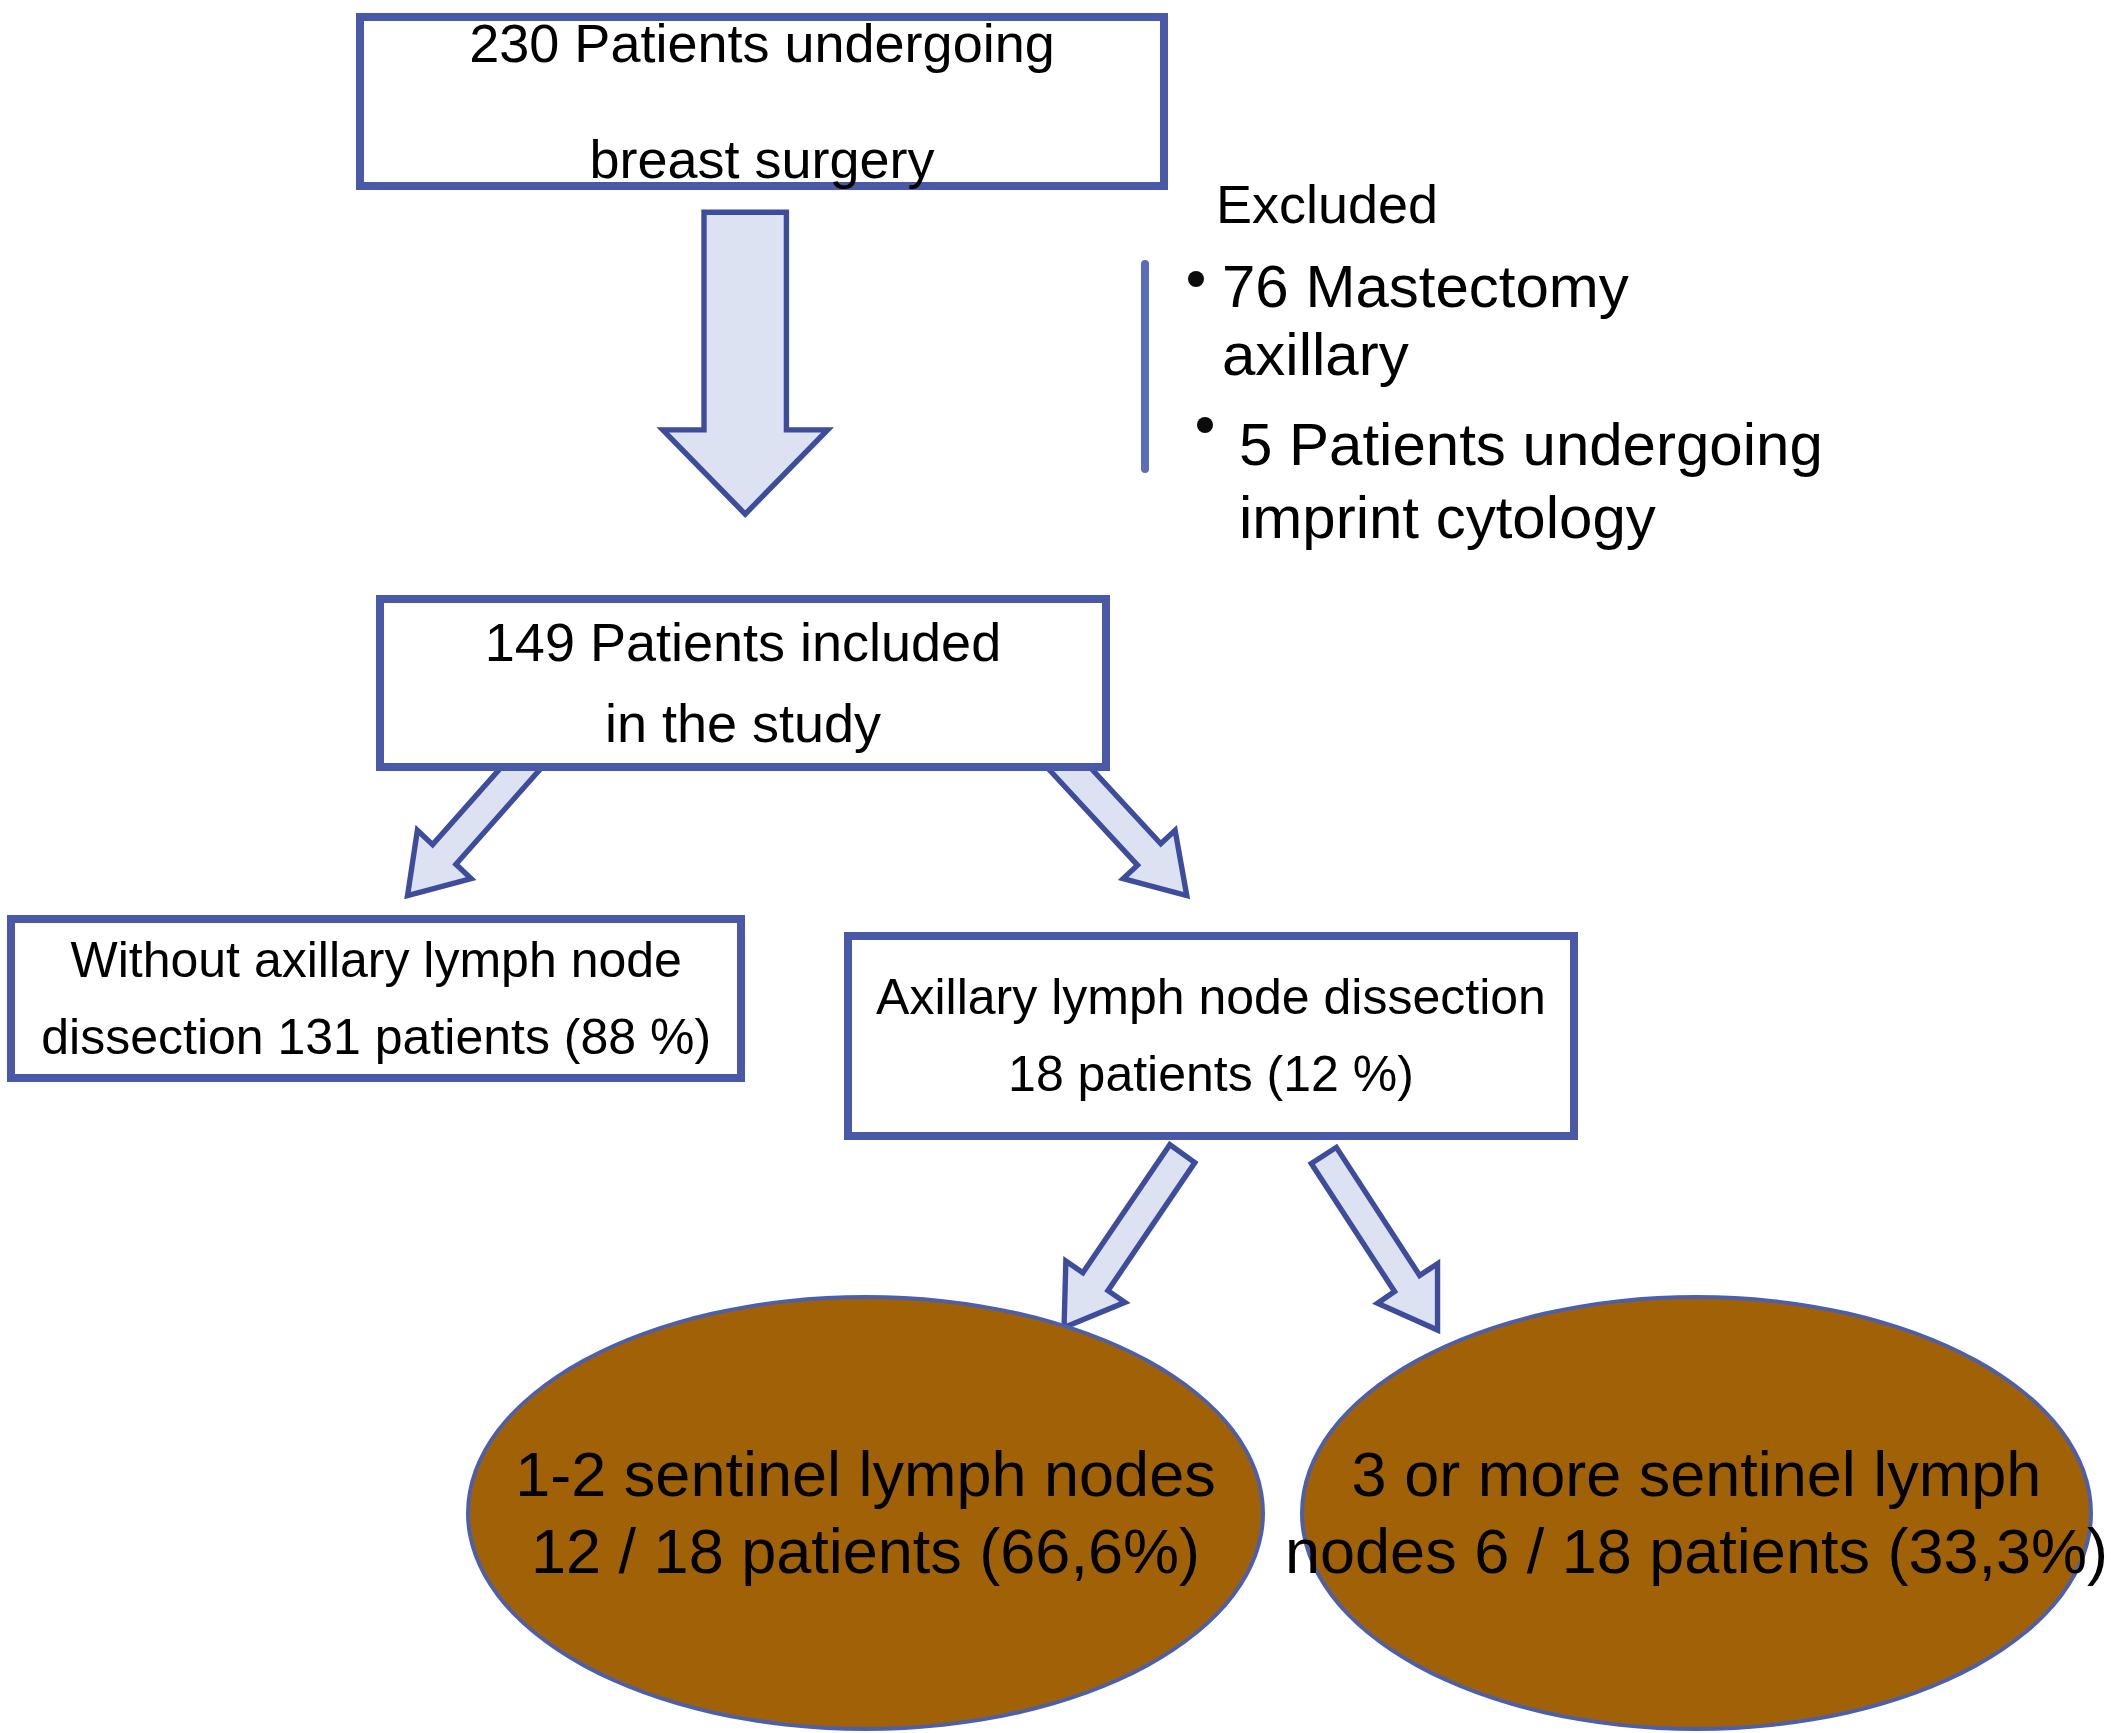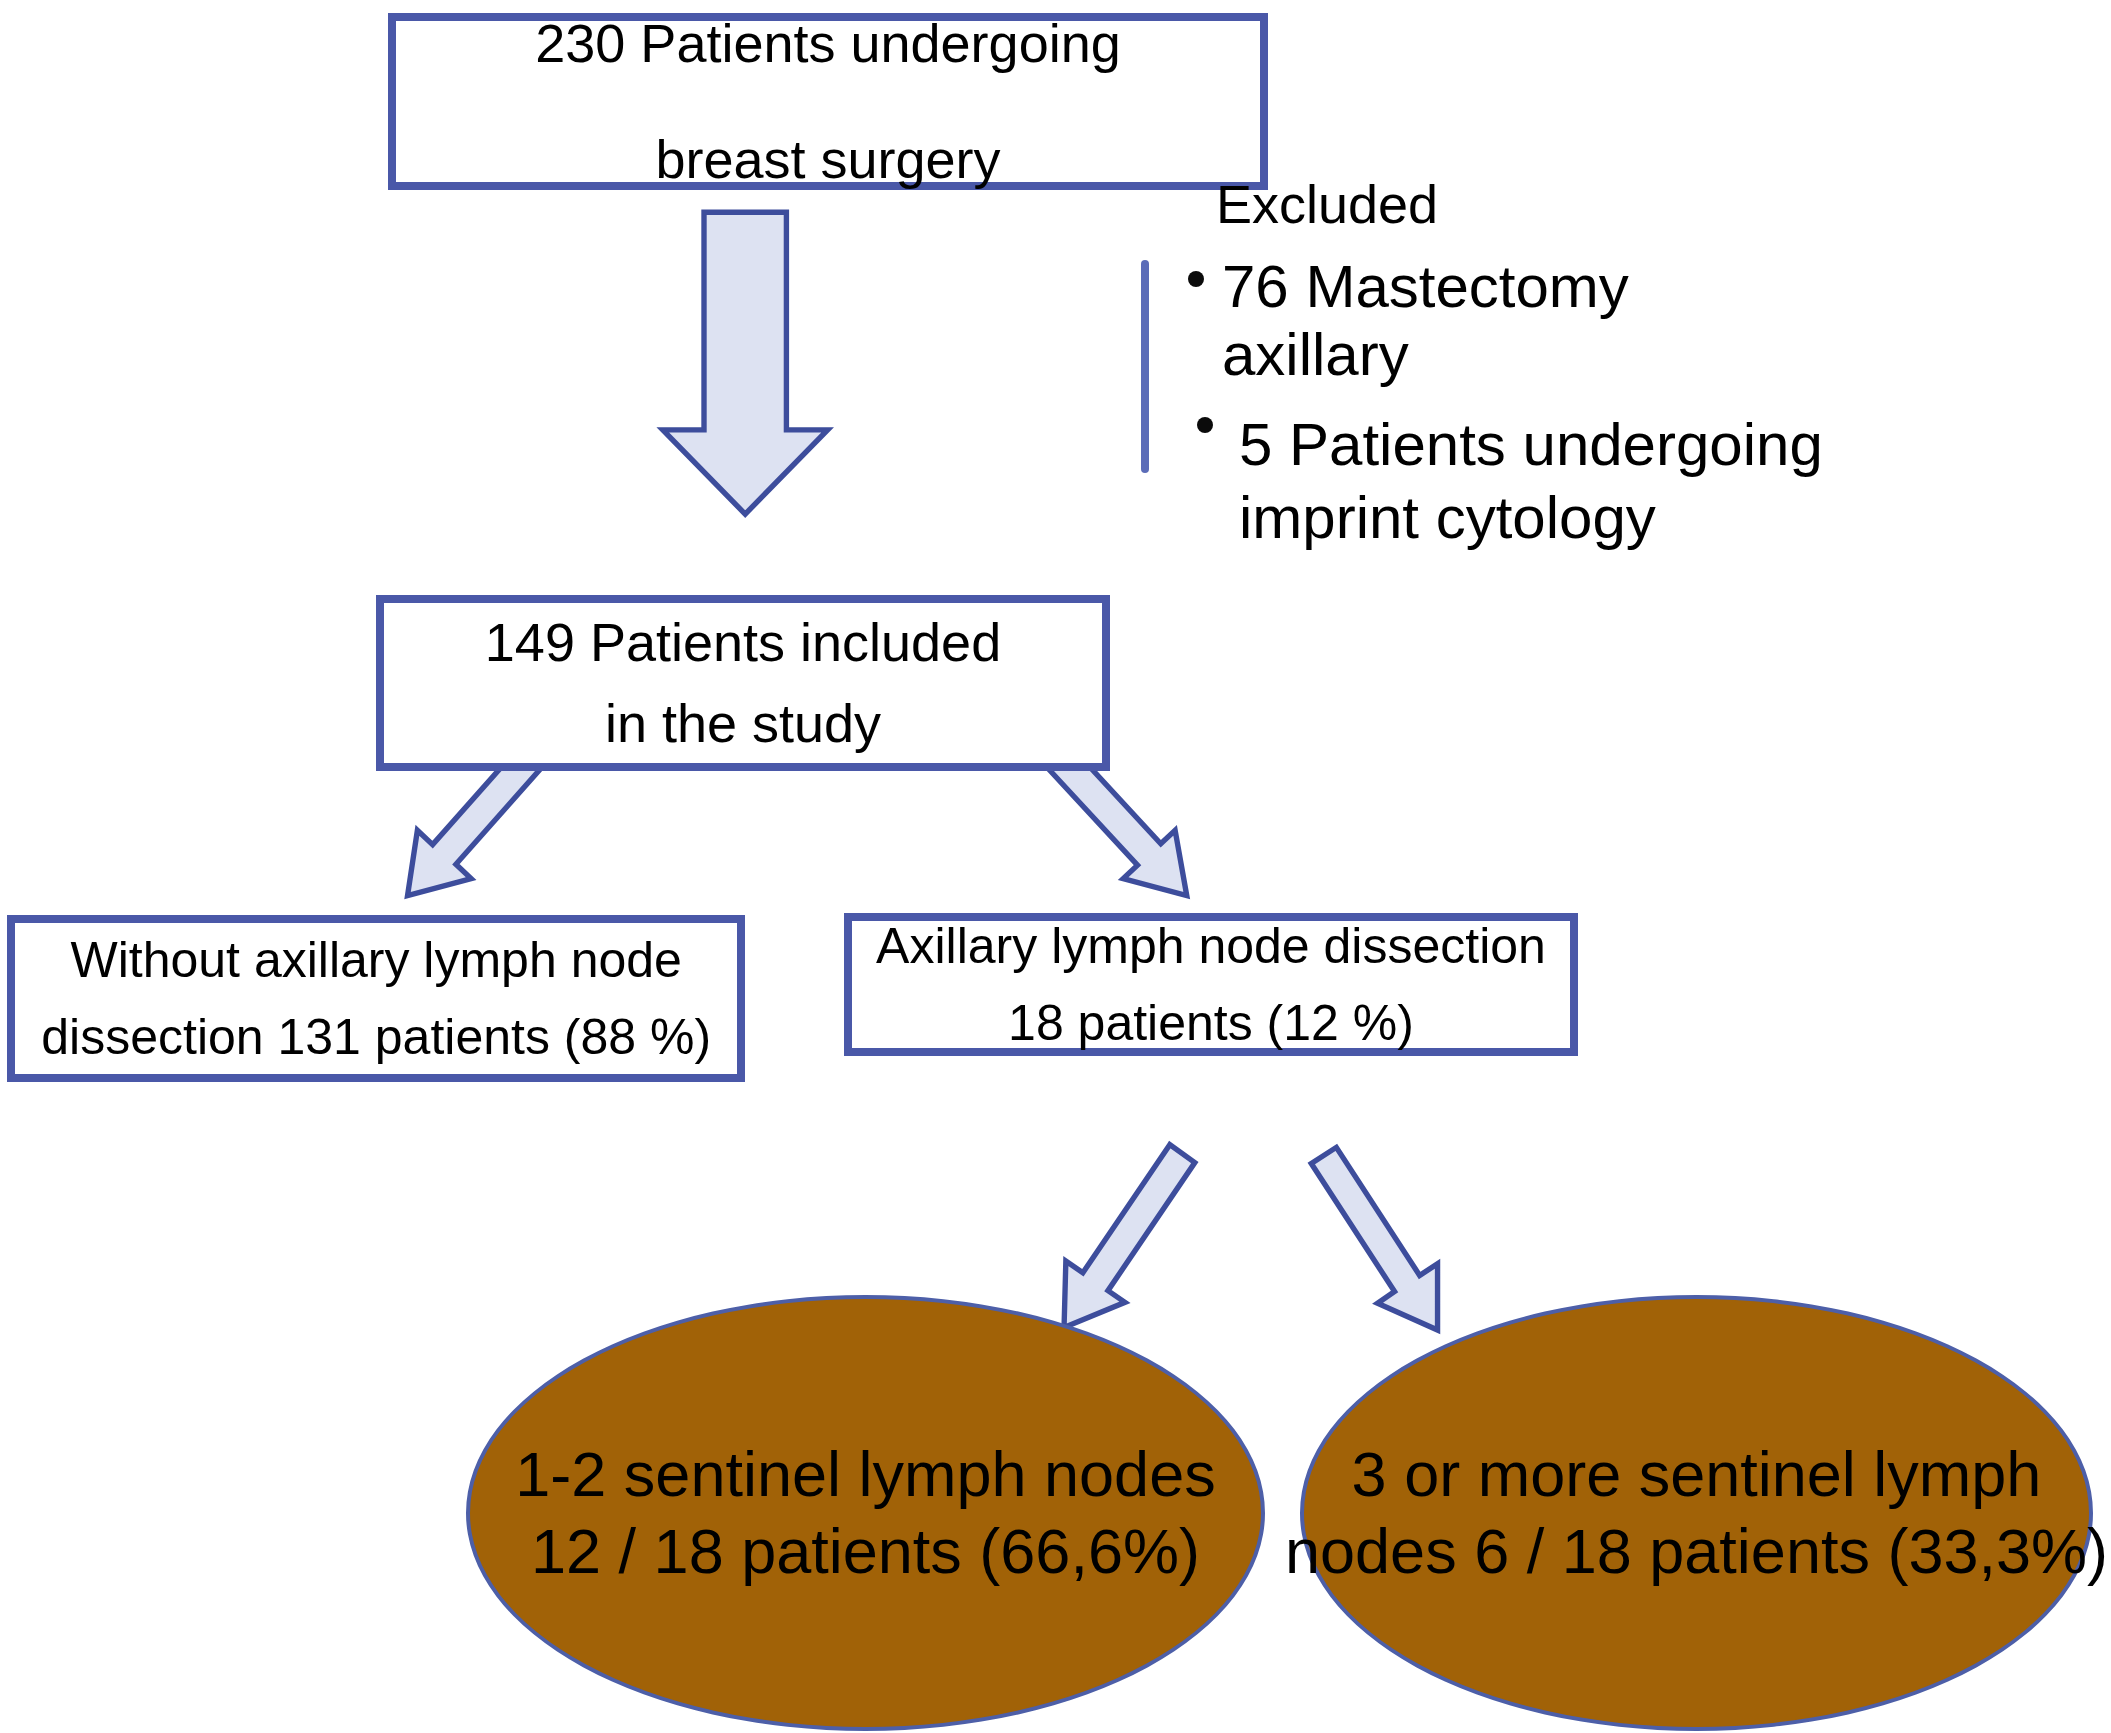--- a/index.html
+++ b/index.html
@@ -42,21 +42,21 @@
 <div class="layer">
 
   <svg class="layer" viewBox="0 0 2358 1936" aria-hidden="true">
     <polygon class="arrow" points="786,237 878,237 878,480 924,480 832,574 740,480 786,480"></polygon>
     <polygon class="arrow" points="577,837 483,943 466,927 455,1000 526,981 509,965 603,859"></polygon>
     <polygon class="arrow" points="1172,860 1270,966 1254,981 1325,1000 1312,927 1296,942 1198,836"></polygon>
     <polygon class="arrow" points="1306,1278 1209,1421 1190,1408 1188,1482 1256,1454 1237,1441 1334,1298"></polygon>
     <polygon class="arrow" points="1464,1299 1557,1442 1538,1455 1605,1485 1605,1411 1585,1424 1492,1281"></polygon>
   </svg>
 
-  <div class="box" style="left:388px;top:12.5px;width:880px;height:177px;gap:35px;">
+  <div class="box" style="left:356px;top:12.5px;width:812px;height:177px;gap:35px;">
     <div class="l">230 Patients undergoing</div>
     <div class="l">breast surgery</div>
   </div>
 
   <div class="excl-title">Excluded</div>
   <div class="bracket"></div>
 
   <div class="dot" style="left:1188px;top:271px;"></div>
   <div class="excl-text" id="excl-item-1">
     <div class="l">76 Mastectomy</div>
@@ -72,21 +72,21 @@
   <div class="box" style="left:376px;top:555px;width:734px;height:176px;margin-top:40px;">
     <div class="l">149 Patients included</div>
     <div class="l">in the study</div>
   </div>
 
   <div class="box small" style="left:7.2px;top:915px;width:738px;height:167px;">
     <div class="l">Without axillary lymph node</div>
     <div class="l">dissection 131 patients (88 %)</div>
   </div>
 
-  <div class="box small" style="left:844px;top:913px;width:734px;height:143px;">
+  <div class="box small" style="left:844px;top:932px;width:734px;height:208px;">
     <div class="l">Axillary lymph node dissection</div>
     <div class="l">18 patients (12 %)</div>
   </div>
 
   <div class="ellipse" style="left:466px;top:1295px;width:799px;height:436px;">
     <div class="l">1-2 sentinel lymph nodes</div>
     <div class="l">12 / 18 patients (66,6%)</div>
   </div>
 
   <div class="ellipse" style="left:1300px;top:1295px;width:793px;height:436px;">

